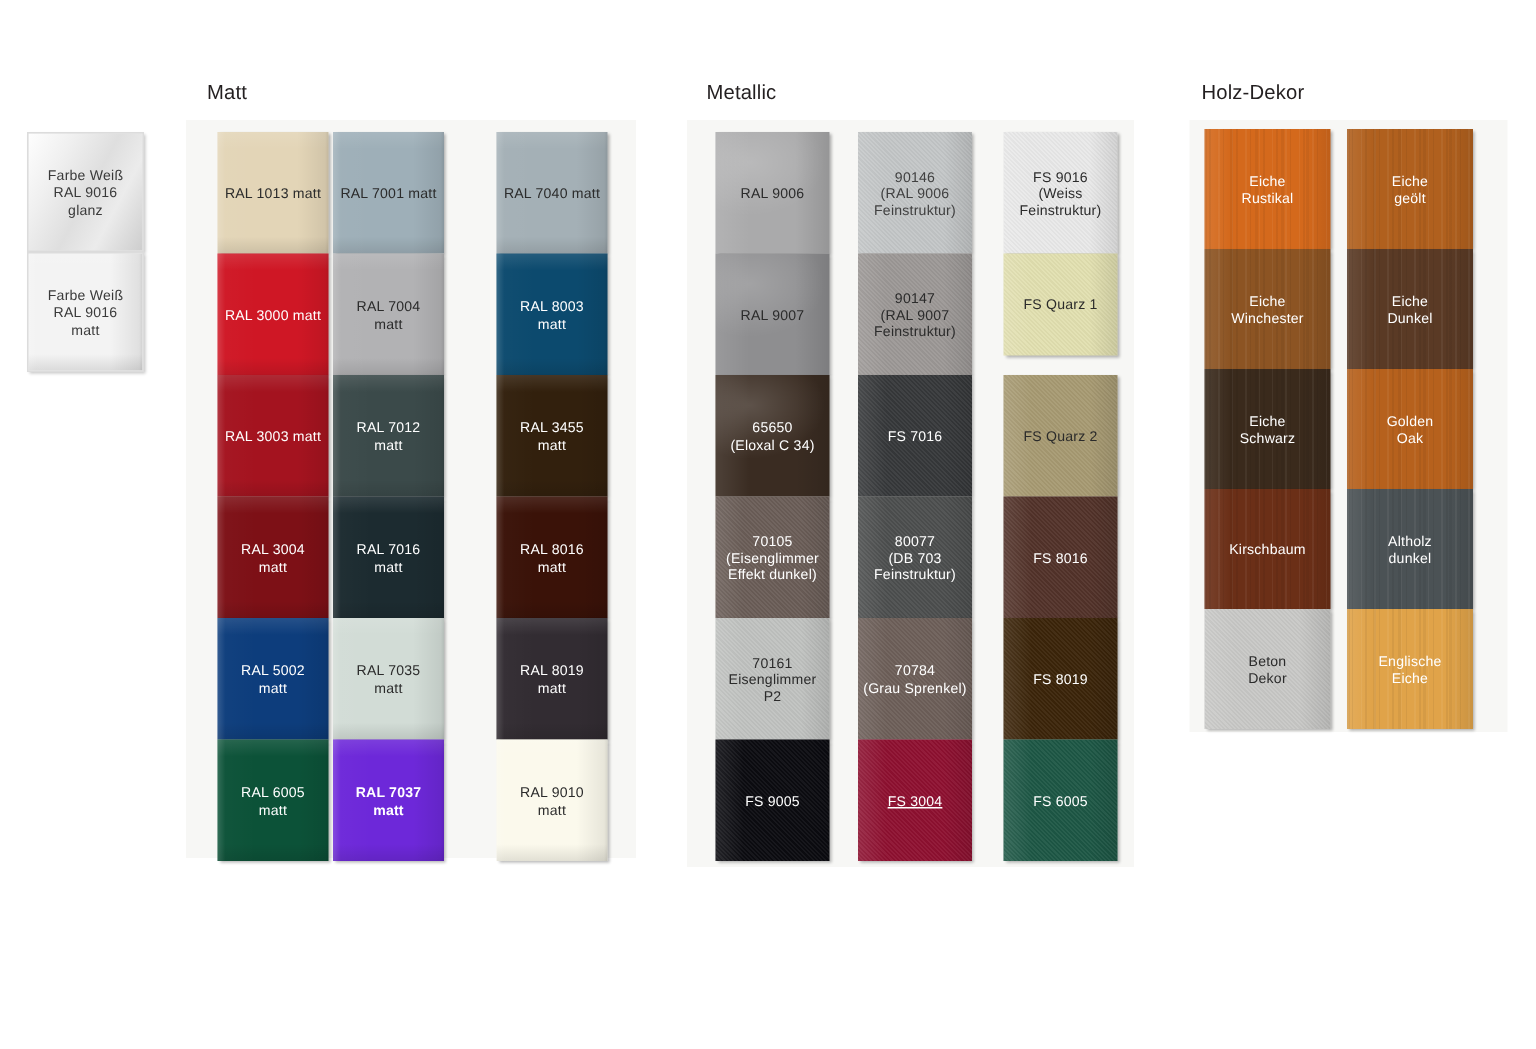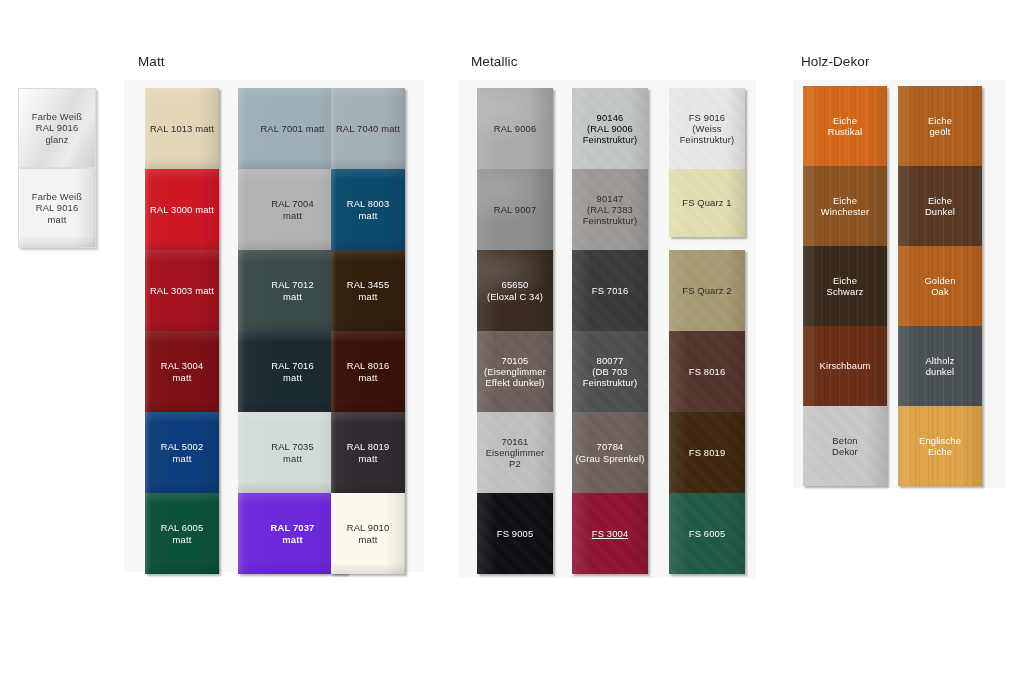--- a/index.html
+++ b/index.html
@@ -143,21 +143,21 @@
       <div class="swatch sheen-paint" style="top: 243px; height: 81px; background: rgb(125, 16, 22); color: rgb(255, 255, 255); box-shadow: rgba(0, 0, 0, 0.3) 1.5px 1.5px 2px;">
         <span class="lbl"><span>RAL 3004</span><br><span>matt</span></span>
       </div>
       <div class="swatch sheen-paint" style="top: 324px; height: 81px; background: rgb(13, 61, 124); color: rgb(255, 255, 255); box-shadow: rgba(0, 0, 0, 0.3) 1.5px 1.5px 2px;">
         <span class="lbl"><span>RAL 5002</span><br><span>matt</span></span>
       </div>
       <div class="swatch sheen-paint" style="top: 405px; height: 81px; background: rgb(12, 82, 56); color: rgb(255, 255, 255); box-shadow: rgba(0, 0, 0, 0.3) 1.5px 1.5px 2px;">
         <span class="lbl"><span>RAL 6005</span><br><span>matt</span></span>
       </div>
     </div>
-    <div class="column" style="left: 238px; top: 88px; width: 74px; height: 474px; padding-left: 35px;">
+    <div class="column" style="left: 222px; top: 88px; width: 74px; height: 474px;">
       <div class="swatch sheen-paint" style="top: 0px; height: 81px; background: rgb(158, 175, 184); color: rgb(43, 43, 43); box-shadow: rgba(0, 0, 0, 0.3) 1.5px 1.5px 2px;">
         <span class="lbl"><span>RAL 7001 matt</span></span>
       </div>
       <div class="swatch sheen-paint" style="top: 81px; height: 81px; background: rgb(178, 178, 180); color: rgb(43, 43, 43); box-shadow: rgba(0, 0, 0, 0.3) 1.5px 1.5px 2px;">
         <span class="lbl"><span>RAL 7004</span><br><span>matt</span></span>
       </div>
       <div class="swatch sheen-paint" style="top: 162px; height: 81px; background: rgb(59, 74, 74); color: rgb(255, 255, 255); box-shadow: rgba(0, 0, 0, 0.3) 1.5px 1.5px 2px;">
         <span class="lbl"><span>RAL 7012</span><br><span>matt</span></span>
       </div>
       <div class="swatch sheen-paint" style="top: 243px; height: 81px; background: rgb(28, 43, 48); color: rgb(255, 255, 255); box-shadow: rgba(0, 0, 0, 0.3) 1.5px 1.5px 2px;">
@@ -206,25 +206,25 @@
         <span class="lbl"><span>70105</span><br><span>(Eisenglimmer</span><br><span>Effekt dunkel)</span></span>
       </div>
       <div class="swatch sheen-texture" style="top: 324px; height: 81px; background: rgb(192, 194, 192); color: rgb(43, 43, 43); box-shadow: rgba(0, 0, 0, 0.3) 1.5px 1.5px 2px;">
         <span class="lbl"><span>70161</span><br><span>Eisenglimmer</span><br><span>P2</span></span>
       </div>
       <div class="swatch sheen-texture" style="top: 405px; height: 81px; background: rgb(11, 11, 16); color: rgb(255, 255, 255); box-shadow: rgba(0, 0, 0, 0.3) 1.5px 1.5px 2px;">
         <span class="lbl"><span>FS 9005</span></span>
       </div>
     </div>
     <div class="column" style="left: 572px; top: 88px; width: 76px; height: 486px;">
-      <div class="swatch sheen-texture" style="top: 0px; height: 81px; background: rgb(195, 198, 199); color: #000000; box-shadow: rgba(0, 0, 0, 0.3) 1.5px 1.5px 2px;">
+      <div class="swatch sheen-texture" style="top: 0px; height: 81px; background: rgb(195, 198, 199); color: #404040; box-shadow: rgba(0, 0, 0, 0.3) 1.5px 1.5px 2px;">
         <span class="lbl"><span>90146</span><br><span>(RAL 9006</span><br><span>Feinstruktur)</span></span>
       </div>
       <div class="swatch sheen-texture" style="top: 81px; height: 81px; background: rgb(156, 152, 150); color: rgb(43, 43, 43); box-shadow: rgba(0, 0, 0, 0.3) 1.5px 1.5px 2px;">
-        <span class="lbl"><span>90147</span><br><span>(RAL 7383</span><br><span>Feinstruktur)</span></span>
+        <span class="lbl"><span>90147</span><br><span>(RAL 9007</span><br><span>Feinstruktur)</span></span>
       </div>
       <div class="swatch sheen-texture" style="top: 162px; height: 81px; background: rgb(54, 56, 58); color: rgb(255, 255, 255); box-shadow: rgba(0, 0, 0, 0.3) 1.5px 1.5px 2px;">
         <span class="lbl"><span>FS 7016</span></span>
       </div>
       <div class="swatch sheen-texture" style="top: 243px; height: 81px; background: rgb(76, 78, 78); color: rgb(255, 255, 255); box-shadow: rgba(0, 0, 0, 0.3) 1.5px 1.5px 2px;">
         <span class="lbl"><span>80077</span><br><span>(DB 703</span><br><span>Feinstruktur)</span></span>
       </div>
       <div class="swatch sheen-texture" style="top: 324px; height: 81px; background: rgb(109, 95, 89); color: rgb(255, 255, 255); box-shadow: rgba(0, 0, 0, 0.3) 1.5px 1.5px 2px;">
         <span class="lbl"><span>70784</span><br><span>(Grau Sprenkel)</span></span>
       </div>

